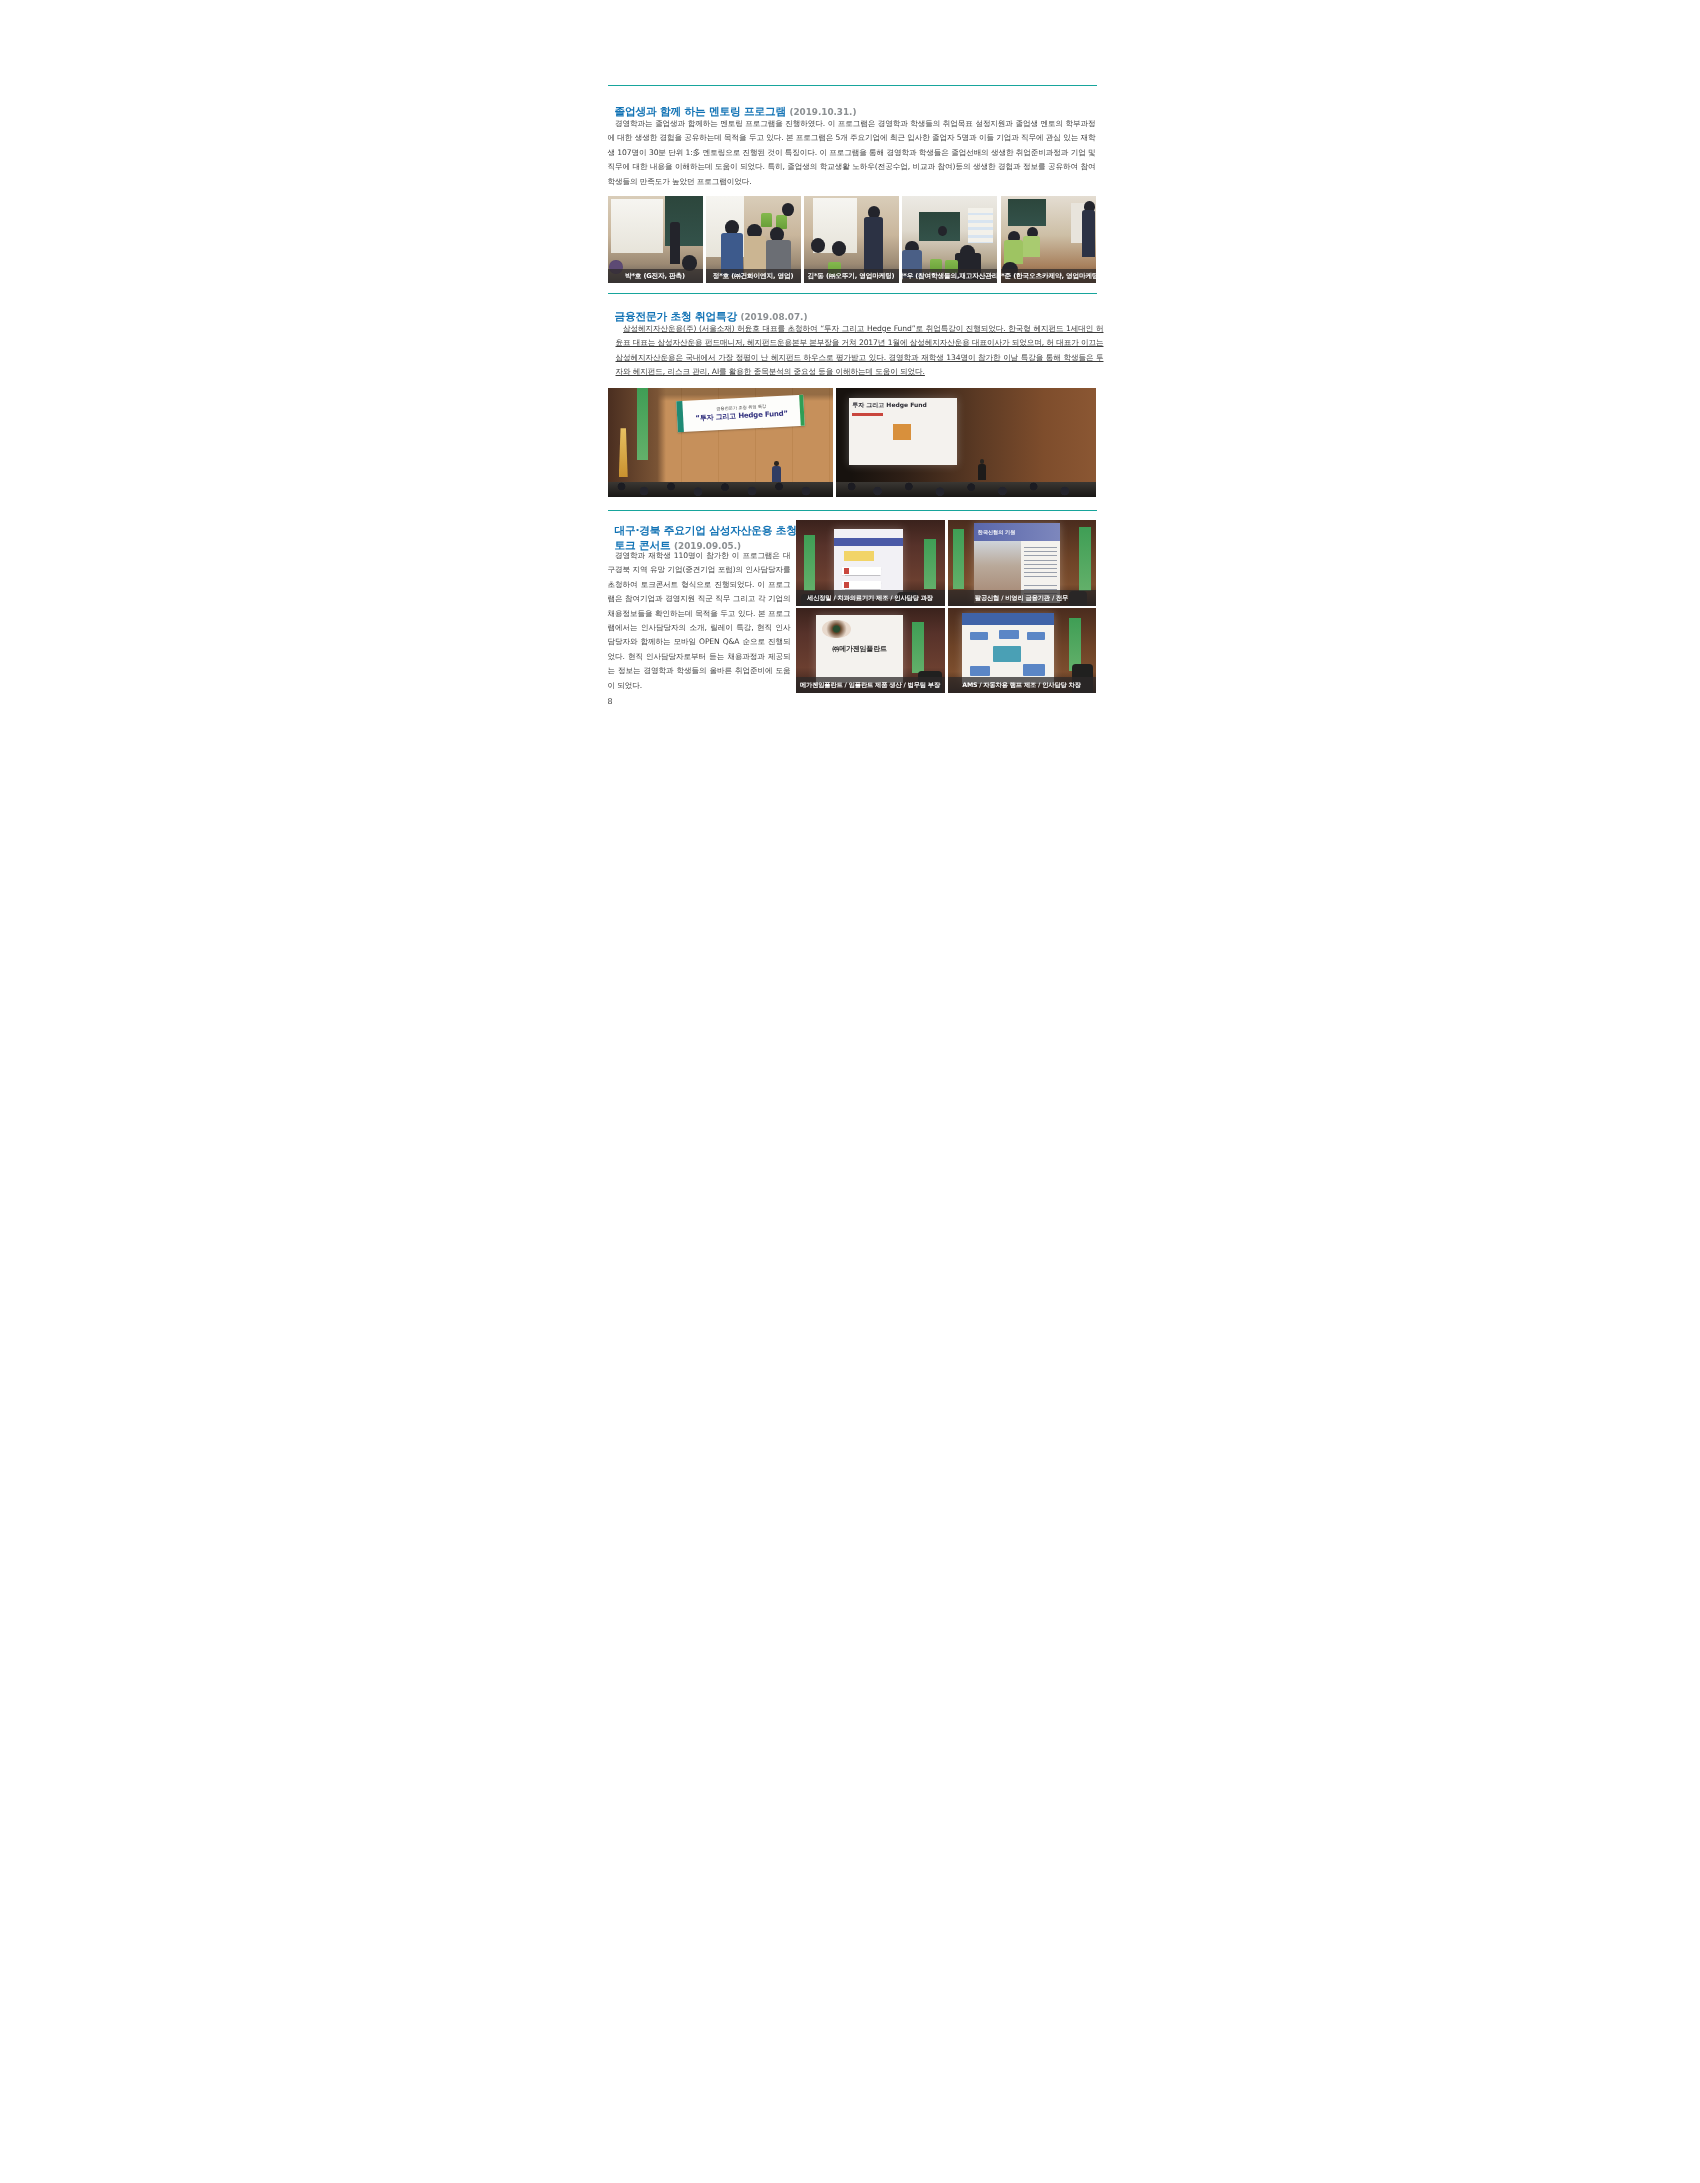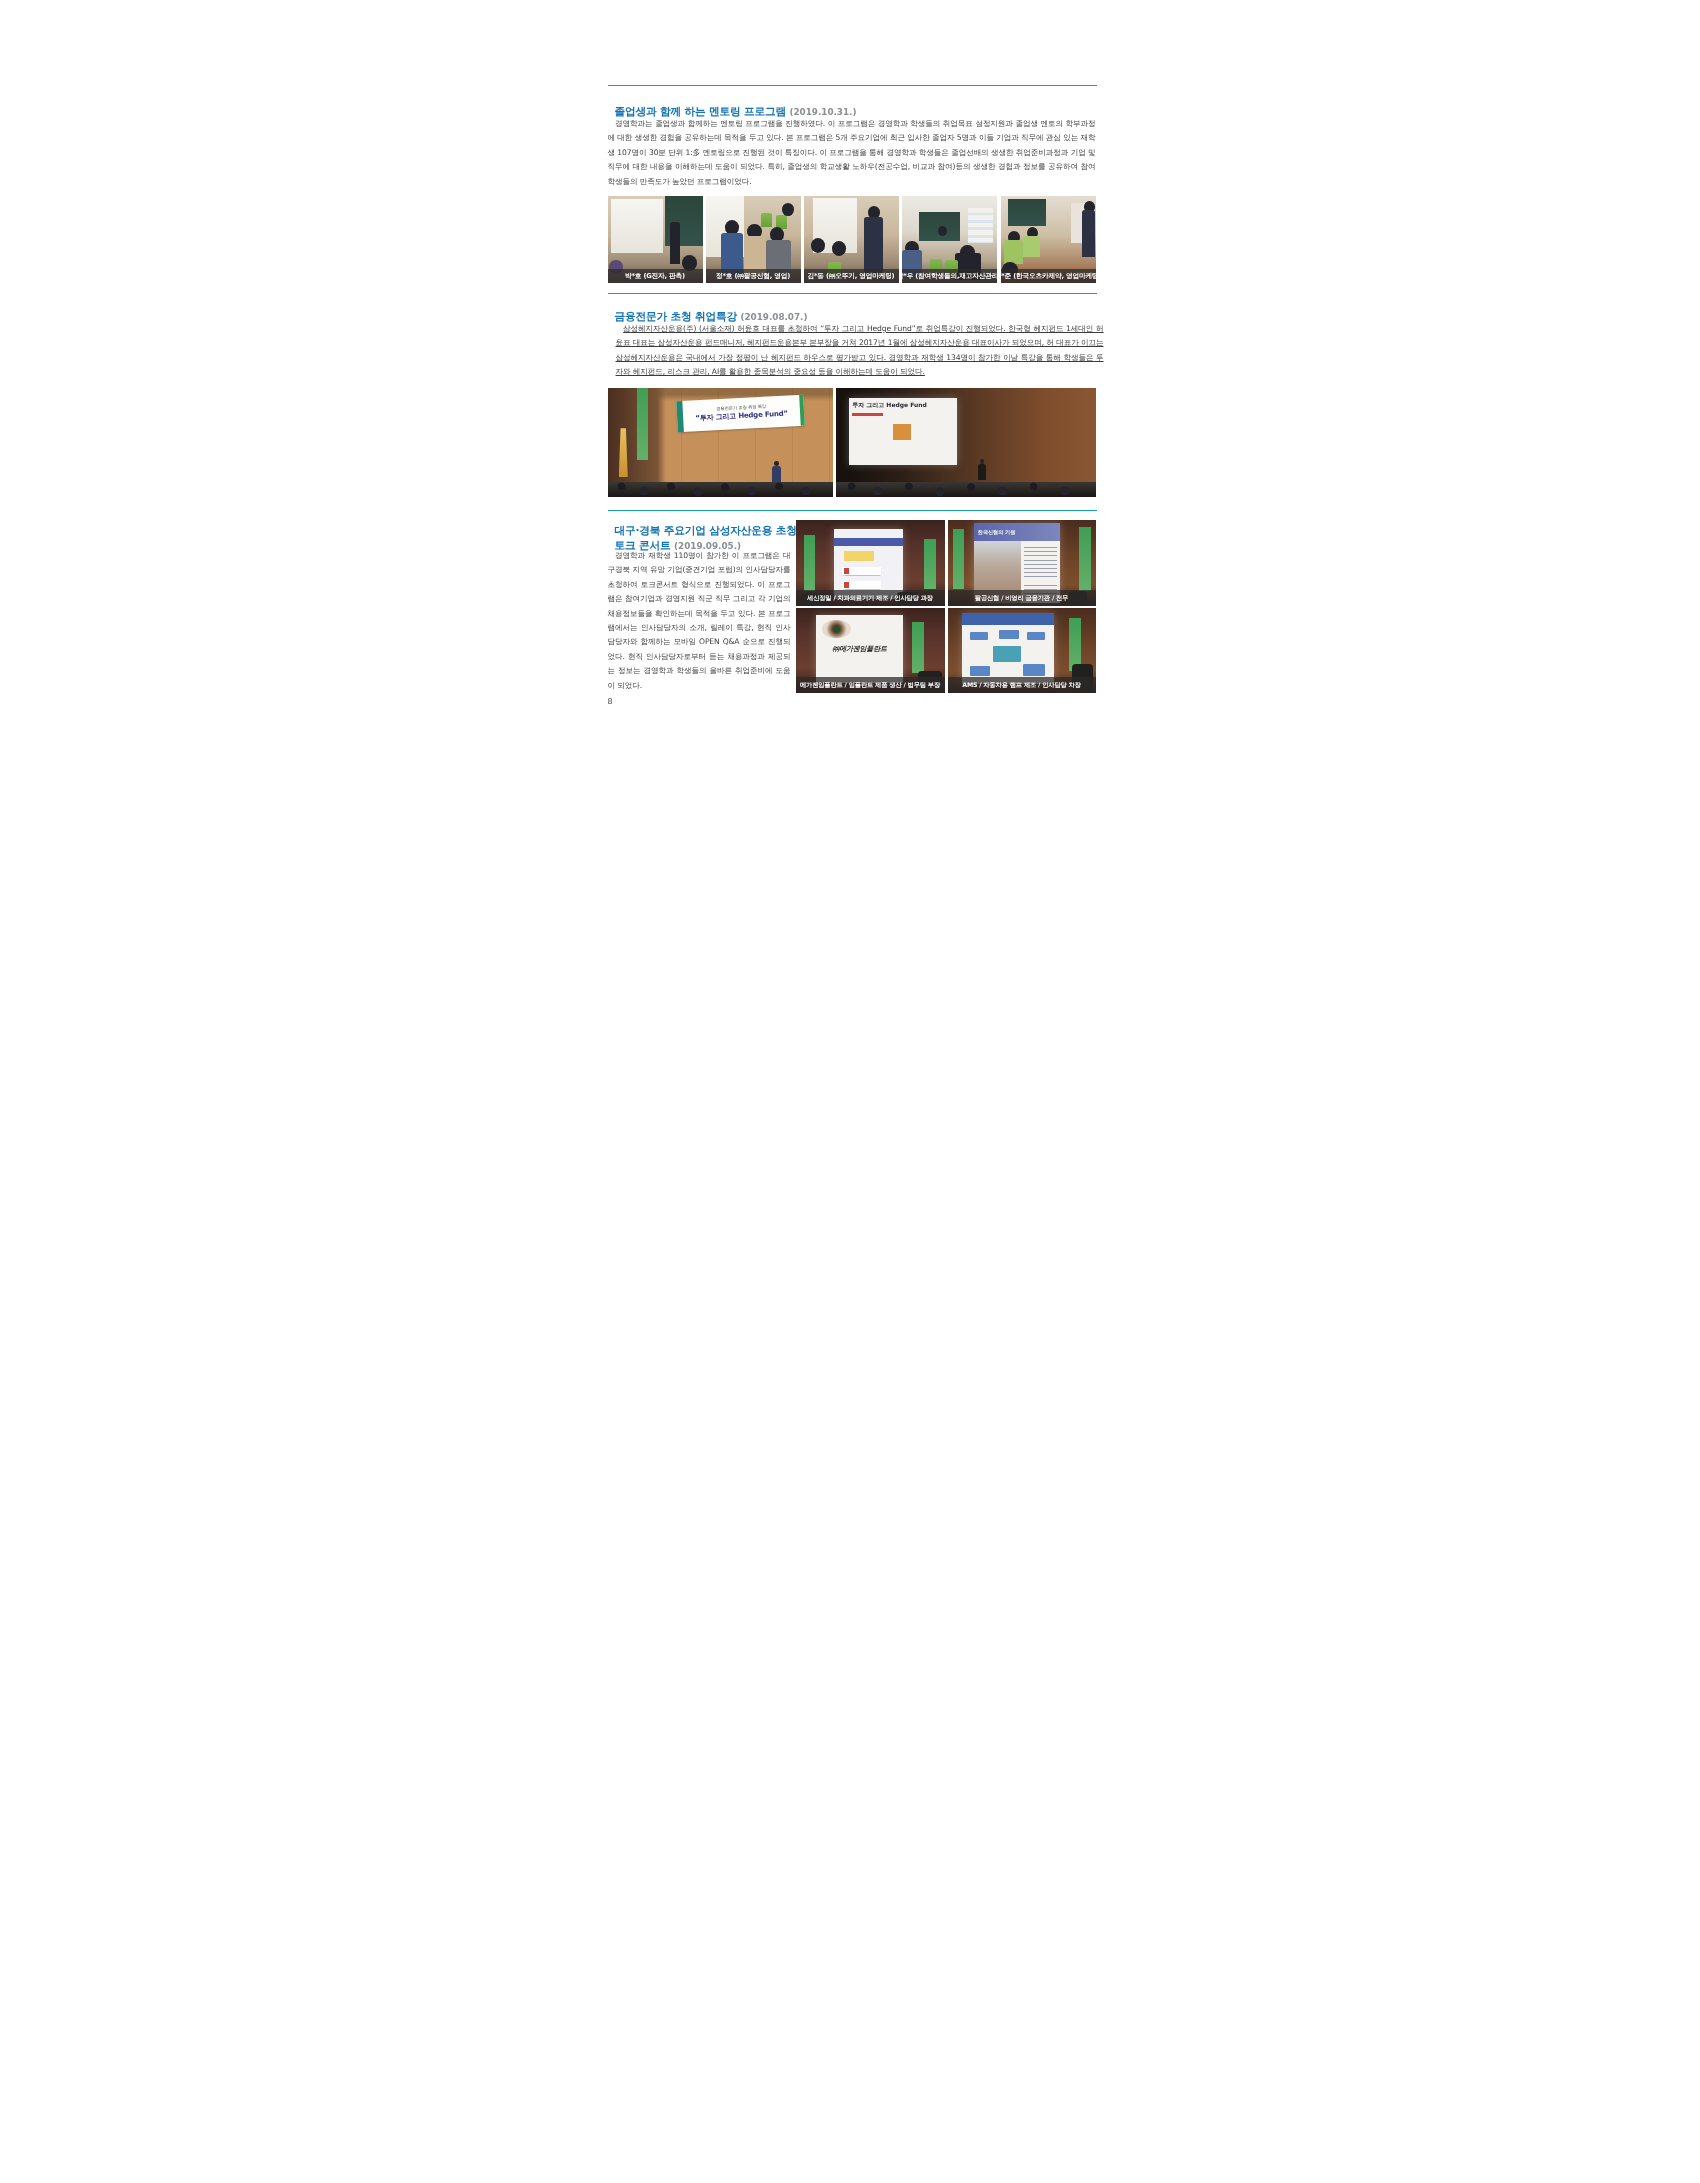--- a/index.html
+++ b/index.html
@@ -68,21 +68,21 @@
       radial-gradient(circle at 76% 30%,#1c1c22 0 3.7px,transparent 4.2px),
       radial-gradient(circle at 88% 60%,#24242c 0 4.2px,transparent 4.6px),
       linear-gradient(180deg,#3a3733,#191715);}
   .aud-r-base{background:linear-gradient(90deg,#17120e 0 6%,#2e1f16 26%,#5c3a24 55%,#7e4d2c 80%,#8b5733 100%);}
   .proj{
     position:absolute;background:#f4f2ee;box-shadow:0 0 8.3px rgba(255,255,255,.25);
     display:flex;flex-direction:column;align-items:flex-start;justify-content:flex-start;overflow:hidden;
   }
   .proj .pt{font-weight:bold;color:#2c2c34;}
   
-  .t-base{background:linear-gradient(180deg,#3a221c 0%,#57322a 30%,#6b3f30 70%,#2c1a15 100%);font-style:italic;}
+  .t-base{background:linear-gradient(180deg,#3a221c 0%,#57322a 30%,#6b3f30 70%,#2c1a15 100%);}
   .t-base2{background:linear-gradient(180deg,#4a2c1e 0%,#6d4327 45%,#7c4e2e 75%,#33201414 100%),linear-gradient(180deg,#4a2c1e,#2f1d12);}
   .slideA{background:#f2f1f5;}
   .slideA .hdr{position:absolute;left:0;top:14%;width:100%;height:10%;background:#4b5aa7;}
   .slideA .ybox{position:absolute;left:14%;top:32%;width:44%;height:14%;background:#f2d468;}
   .slideA .card{position:absolute;left:12%;width:56%;height:12%;background:#fff;box-shadow:0 0.5px 0.9px rgba(0,0,0,.2);}
   .slideA .card::before{content:"";position:absolute;left:4%;top:18%;width:12%;height:64%;background:#c9463d;}
   .slideB .bh{position:absolute;left:0;top:0;width:100%;height:22%;background:linear-gradient(90deg,#5a67ab,#7d87bd);color:#fff;font-size:5.1px;font-weight:bold;display:flex;align-items:center;padding-left:3.7px;box-sizing:border-box;}
   .slideB .img{position:absolute;left:0;top:22%;width:55%;height:78%;background:linear-gradient(180deg,#cfd4da 0%,#b9a99a 40%,#a3826d 100%);}
   .slideB .txt{position:absolute;right:4%;top:30%;width:38%;height:60%;
      background:repeating-linear-gradient(180deg,#9aa0ac 0 0.9px,transparent 0.9px 4.2px);}
@@ -128,21 +128,21 @@
       <div class="blk chair" style="left:58%;top:20%;width:12%;height:16%;"></div>
       <div class="blk chair" style="left:74%;top:22%;width:12%;height:16%;"></div>
       <div class="blk head" style="left:20%;top:28%;width:15%;height:17%;"></div>
       <div class="blk suit" style="left:16%;top:42%;width:24%;height:50%;background:#3d5a8c;"></div>
       <div class="blk head" style="left:44%;top:32%;width:15%;height:17%;"></div>
       <div class="blk suit" style="left:40%;top:46%;width:24%;height:46%;background:#cbb592;"></div>
       <div class="blk head" style="left:68%;top:36%;width:15%;height:17%;"></div>
       <div class="blk suit" style="left:64%;top:50%;width:26%;height:42%;background:#6b6e74;"></div>
       <div class="blk head" style="left:80%;top:8%;width:13%;height:15%;"></div>
     </div>
-    <figcaption class="cap">정*호 (㈜팔공신협, 영업)</figcaption>
+    <figcaption class="cap">정*호 (㈜건화이엔지, 영업)</figcaption>
   </figure>
 
   <figure class="photo" style="left:237px;top:196px;width:95px;height:87px;">
     <div class="art c-base">
       <div class="blk screen" style="left:10%;top:2%;width:46%;height:64%;"></div>
       <div class="blk head" style="left:68%;top:12%;width:13%;height:15%;"></div>
       <div class="blk suit" style="left:64%;top:24%;width:20%;height:64%;background:#2c3244;"></div>
       <div class="blk head" style="left:8%;top:48%;width:15%;height:17%;"></div>
       <div class="blk head" style="left:30%;top:52%;width:15%;height:17%;"></div>
       <div class="blk chair" style="left:26%;top:76%;width:14%;height:16%;"></div>

